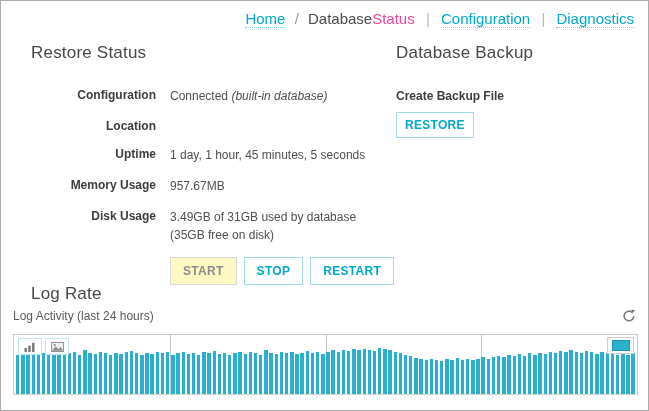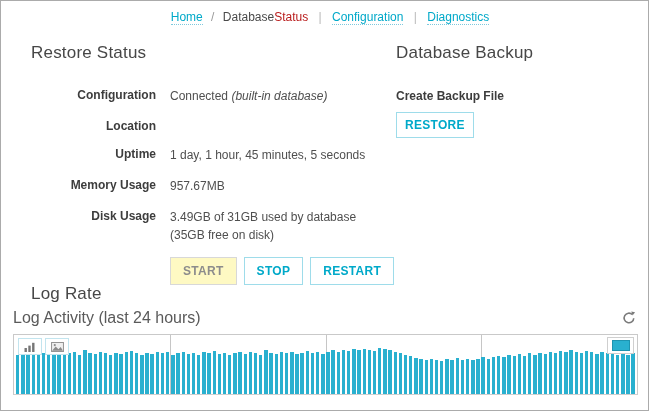--- a/index.html
+++ b/index.html
@@ -2,26 +2,26 @@
 <html><head>
 <meta charset="utf-8">
 <style>
   html,body { margin:0; padding:0; background:#fff; }
   .page {
     position:relative; width:649px; height:411px; box-sizing:border-box;
     background:#fff; border:1px solid #ababab; overflow:hidden;
     font-family:"Liberation Sans", sans-serif; color:#4a4a4a;
   }
   
-  .topbar { position:absolute; top:9px; left:25px; right:14px; display:flex; justify-content:center; font-size:12px; }
+  .topbar { position:absolute; top:9px; left:25px; right:14px; display:flex; justify-content:flex-end; font-size:15px; }
   .crumb-sep { color:#9a9a9a; margin:0 5px; }
   .link { color:#00a9c9; text-decoration:none; border-bottom:1px dotted #7fc9dd; cursor:pointer; }
   .crumb-current { color:#4a4a4a; }
   .nav span.nav-sep { color:#b9b9b9; margin:0 7px; }
-  .nav .nav-plain { color:#b91c1c; }
+  .nav .nav-plain { color:#ec4899; }
 
   .section-title { font-size:17px; font-weight:400; color:#474747; letter-spacing:.2px; }
 
   
   .db-status { position:absolute; left:30px; top:42px; width:345px; }
   .fields { margin-top:24px; }
   .field-row { display:grid; grid-template-columns:125px 1fr; column-gap:14px; margin-bottom:13px; font-size:12px; }
   .field-label { text-align:right; font-weight:bold; color:#3d3d3d; padding-top:1px; }
   .field-value { color:#4f4f4f; line-height:1.5; max-width:212px; }
   .italic { font-style:italic; }
@@ -35,21 +35,21 @@
   
   .db-backup { position:absolute; left:395px; top:42px; width:242px; }
   .backup-rows { margin-top:26px; }
   .backup-row { display:flex; align-items:center; justify-content:space-between; margin-bottom:9px; }
   .backup-label { font-size:12px; font-weight:bold; color:#3d3d3d; }
   .btn.small { min-width:58px; padding:5px 8px; text-align:center; }
 
   
   .log-rate-title { position:absolute; left:30px; top:283px; }
   .chart-label-row { position:absolute; left:12px; right:12px; top:308px; display:flex; justify-content:space-between; align-items:center; }
-  .chart-label { font-size:16px; color:#5a5a5a; }
+  .chart-label { font-size:12px; color:#5a5a5a; }
   .icon-btn { background:none; border:none; padding:0; margin:0; cursor:pointer; line-height:0; }
 
   .chart {
     position:absolute; left:12px; top:333px; width:625px; height:61px;
     box-sizing:border-box; border:1px solid #c9c9c9; border-bottom-color:#cfcfcf; background:#fff;
   }
   .gridline { position:absolute; top:0; bottom:0; width:1px; background:#c6c6c6; }
   .g1 { left:25%; } .g2 { left:50%; } .g3 { left:75%; }
   .chart-toolbar { position:absolute; top:3px; left:4px; display:flex; gap:3px; z-index:3; }
   .tool-btn {

